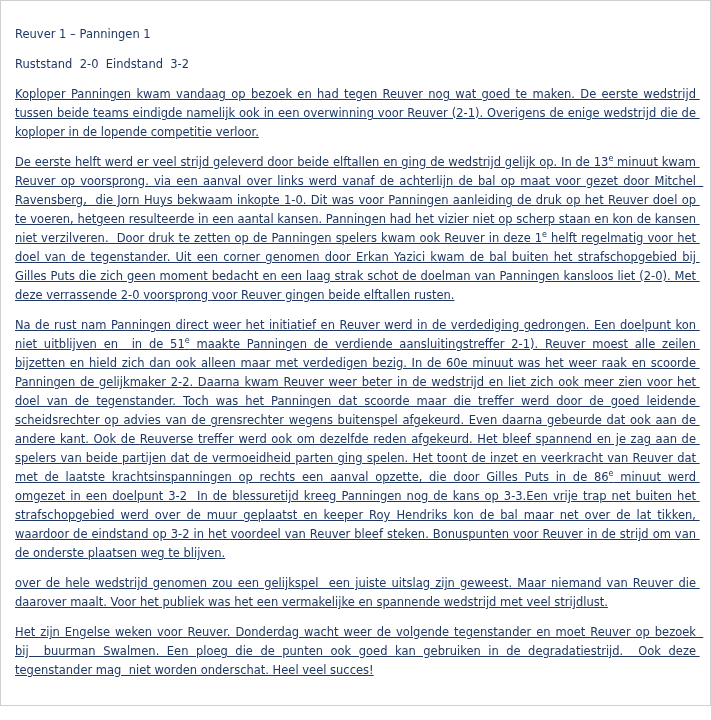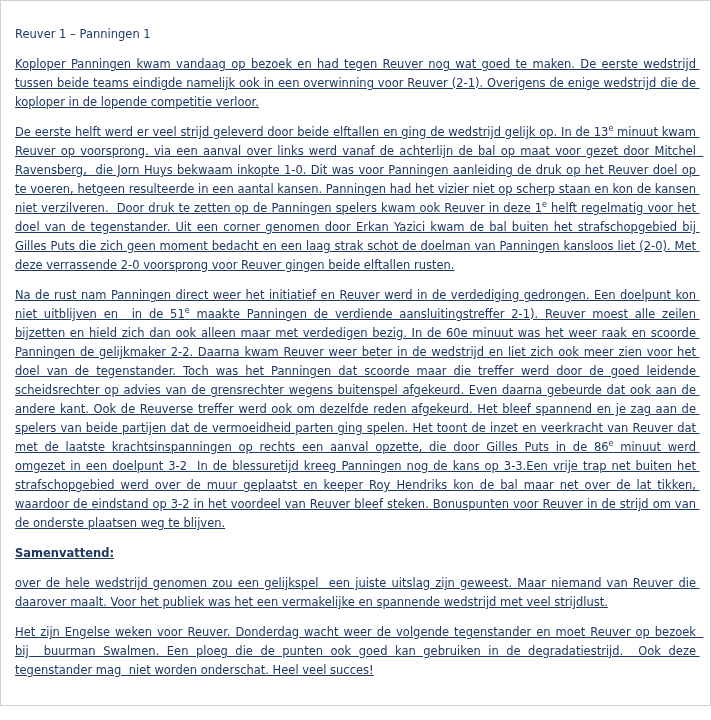--- a/index.html
+++ b/index.html
@@ -46,22 +46,22 @@
     line-height: 0;
     vertical-align: super;
   }
 </style>
 </head>
 <body>
 
 <div class="page" style="color: rgb(31, 56, 100); background: rgb(255, 255, 255); border-color: rgb(208, 208, 208);">
   <h1 class="title">Reuver 1 – Panningen 1</h1>
 
+  <p class="subtitle">Ruststand  2-0  Eindstand  3-2</p>
 
   <div class="body">
       <p class="para">Koploper Panningen kwam vandaag op bezoek en had tegen Reuver nog wat goed te maken. De eerste wedstrijd tussen beide teams eindigde namelijk ook in een overwinning voor Reuver (2-1). Overigens de enige wedstrijd die de koploper in de lopende competitie verloor.</p>
       <p class="para">De eerste helft werd er veel strijd geleverd door beide elftallen en ging de wedstrijd gelijk op. In de 13<sup>e</sup> minuut kwam Reuver op voorsprong. via een aanval over links werd vanaf de achterlijn de bal op maat voor gezet door Mitchel  Ravensberg,  die Jorn Huys bekwaam inkopte 1-0. Dit was voor Panningen aanleiding de druk op het Reuver doel op te voeren, hetgeen resulteerde in een aantal kansen. Panningen had het vizier niet op scherp staan en kon de kansen niet verzilveren.  Door druk te zetten op de Panningen spelers kwam ook Reuver in deze 1<sup>e</sup> helft regelmatig voor het doel van de tegenstander. Uit een corner genomen door Erkan Yazici kwam de bal buiten het strafschopgebied bij Gilles Puts die zich geen moment bedacht en een laag strak schot de doelman van Panningen kansloos liet (2-0). Met deze verrassende 2-0 voorsprong voor Reuver gingen beide elftallen rusten.</p>
       <p class="para">Na de rust nam Panningen direct weer het initiatief en Reuver werd in de verdediging gedrongen. Een doelpunt kon niet uitblijven en  in de 51<sup>e</sup> maakte Panningen de verdiende aansluitingstreffer 2-1). Reuver moest alle zeilen bijzetten en hield zich dan ook alleen maar met verdedigen bezig. In de 60e minuut was het weer raak en scoorde Panningen de gelijkmaker 2-2. Daarna kwam Reuver weer beter in de wedstrijd en liet zich ook meer zien voor het doel van de tegenstander. Toch was het Panningen dat scoorde maar die treffer werd door de goed leidende scheidsrechter op advies van de grensrechter wegens buitenspel afgekeurd. Even daarna gebeurde dat ook aan de andere kant. Ook de Reuverse treffer werd ook om dezelfde reden afgekeurd. Het bleef spannend en je zag aan de spelers van beide partijen dat de vermoeidheid parten ging spelen. Het toont de inzet en veerkracht van Reuver dat met de laatste krachtsinspanningen op rechts een aanval opzette, die door Gilles Puts in de 86<sup>e</sup> minuut werd omgezet in een doelpunt 3-2  In de blessuretijd kreeg Panningen nog de kans op 3-3.Een vrije trap net buiten het strafschopgebied werd over de muur geplaatst en keeper Roy Hendriks kon de bal maar net over de lat tikken, waardoor de eindstand op 3-2 in het voordeel van Reuver bleef steken. Bonuspunten voor Reuver in de strijd om van de onderste plaatsen weg te blijven.</p>
-      <p class="para bold">Samenvattend:</p>
       <p class="para">over de hele wedstrijd genomen zou een gelijkspel  een juiste uitslag zijn geweest. Maar niemand van Reuver die daarover maalt. Voor het publiek was het een vermakelijke en spannende wedstrijd met veel strijdlust.</p>
       <p class="para">Het zijn Engelse weken voor Reuver. Donderdag wacht weer de volgende tegenstander en moet Reuver op bezoek  bij  buurman Swalmen. Een ploeg die de punten ook goed kan gebruiken in de degradatiestrijd.  Ook deze tegenstander mag  niet worden onderschat. Heel veel succes!</p>
     </div>
 </div>
 
 </body></html>

